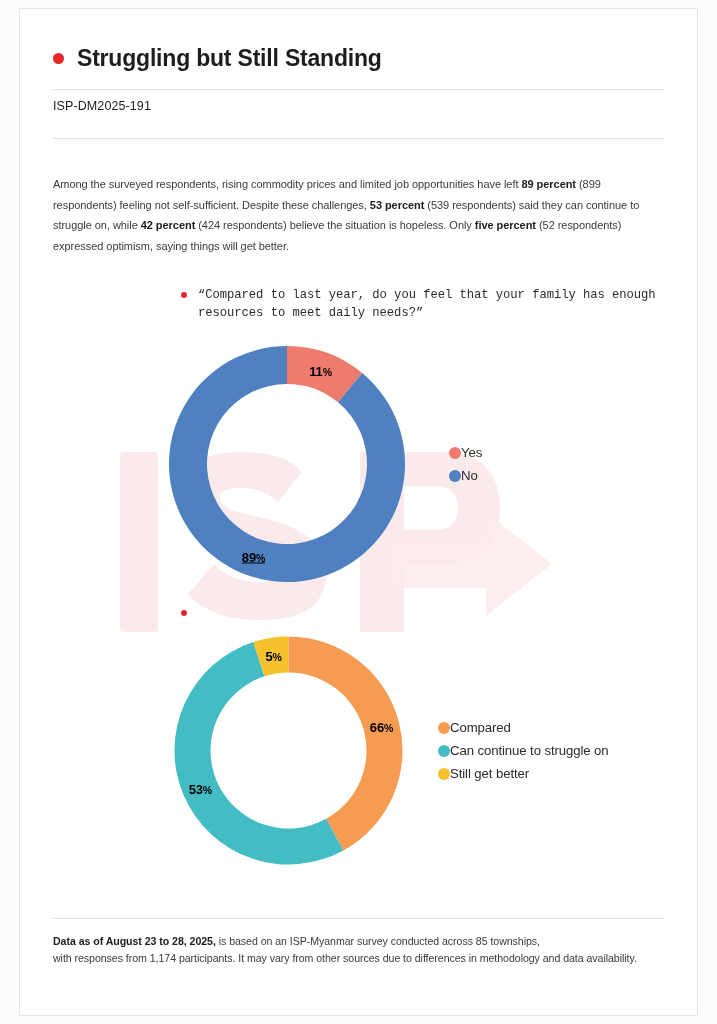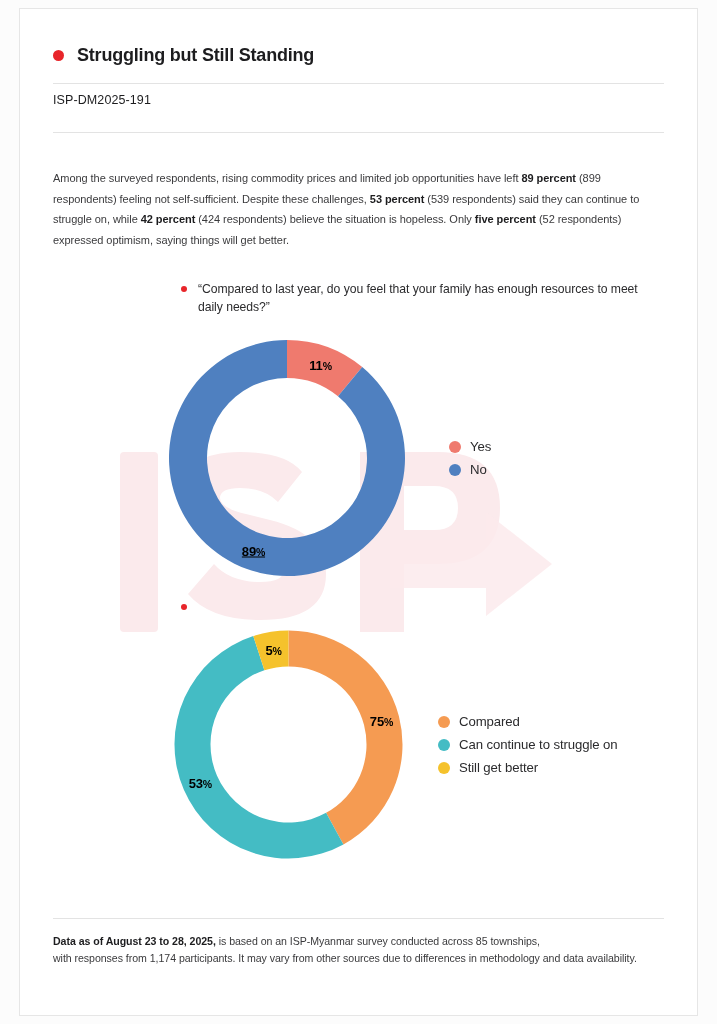--- a/index.html
+++ b/index.html
@@ -58,21 +58,21 @@
     padding-top: 36px;
   }
   .red-dot {
     width: 11px;
     height: 11px;
     border-radius: 50%;
     background: #e8252a;
     flex: none;
   }
   .title-text {
-    font-size: 18px;
+    font-size: 23px;
     font-weight: 600;
     color: #1d1d1f;
     letter-spacing: -0.2px;
   }
   .rule {
     height: 1px;
     background: #e3e3e3;
     margin-top: 17px;
   }
   .docid {
@@ -111,20 +111,21 @@
     border-radius: 50%;
     background: #e8252a;
     flex: none;
     margin-top: 6px;
   }
   .q-text {
     font-size: 12.2px;
     line-height: 18px;
     color: #2b2b2d;
     letter-spacing: -0.05px;
+    font-family: Liberation Mono, monospace;
   }
 
   .chart-row {
     display: flex;
     align-items: center;
   }
   .donut-wrap {
     position: relative;
     flex: none;
   }
@@ -132,21 +133,21 @@
     display: block;
   }
   .legend {
     display: flex;
     flex-direction: column;
     gap: 8px;
   }
   .legend-item {
     display: flex;
     align-items: center;
-    gap: 9px;
+    gap: 0;
     text-align: right;
   }
   .legend-swatch {
     width: 12px;
     height: 12px;
     border-radius: 50%;
     flex: none;
   }
   .legend-label {
     font-size: 13.2px;
@@ -252,21 +253,21 @@
         <div class="q-row">
           <span class="q-dot"></span>
         </div>
         <div class="chart-row" style="margin-top:12px;">
           <div class="donut-wrap" style="width:250px;height:245px;margin-left:113px;" id="donut2">
               <svg width="245" height="245" viewBox="0 0 245 245">
                 <path d="M 122.5 8.5 A 114 114 0 0 1 177.41991884759557 222.39896152500043 L 160.0767865799338 190.85192104342136 A 78 78 0 0 0 122.5 44.5 Z" fill="#f59b52"></path>
                 <path d="M 177.41991884759557 222.39896152500043 A 114 114 0 1 1 87.27206264125599 14.079557142352499 L 98.39667443875409 48.31759172897803 A 78 78 0 1 0 160.0767865799338 190.85192104342136 Z" fill="#44bcc4"></path>
                 <path d="M 87.27206264125599 14.079557142352499 A 114 114 0 0 1 122.49999999999999 8.5 L 122.49999999999999 44.5 A 78 78 0 0 0 98.39667443875409 48.31759172897803 Z" fill="#f5c22c"></path>
               </svg>
-              <div class="slice-label" style="left: 215.484px; top: 98.6258px;"><span>75</span><span class="pct">%</span></div>
+              <div class="slice-label" style="left: 215.484px; top: 98.6258px;"><span>66</span><span class="pct">%</span></div>
               <div class="slice-label" style="left: 34.3956px; top: 160.626px;"><span>53</span><span class="pct">%</span></div>
               <div class="slice-label" style="left: 107.482px; top: 27.6819px;"><span>5</span><span class="pct">%</span></div>
             </div>
           <div class="legend" style="margin-left:22px;" id="legend2">
               <div class="legend-item">
                 <span class="legend-swatch" style="background: rgb(245, 155, 82);"></span>
                 <span class="legend-label">Compared</span>
               </div>
               <div class="legend-item">
                 <span class="legend-swatch" style="background: rgb(68, 188, 196);"></span>

